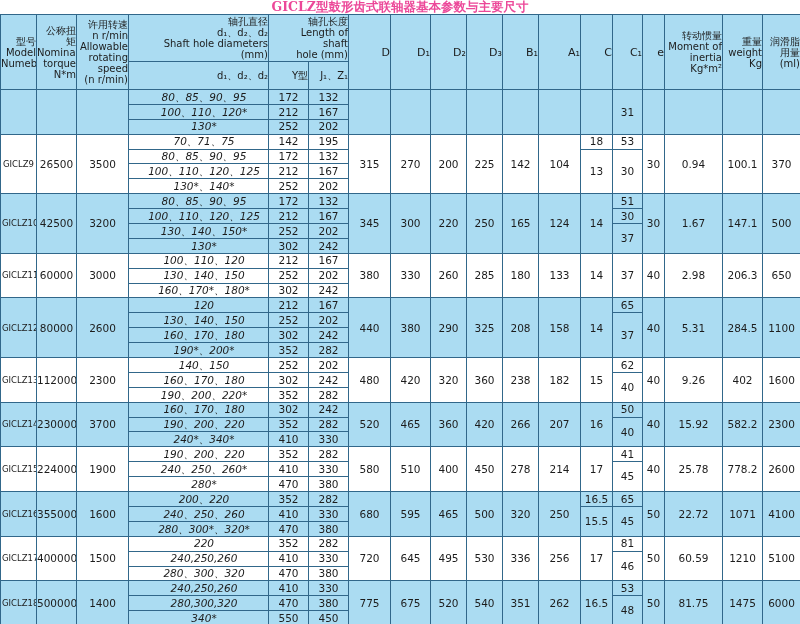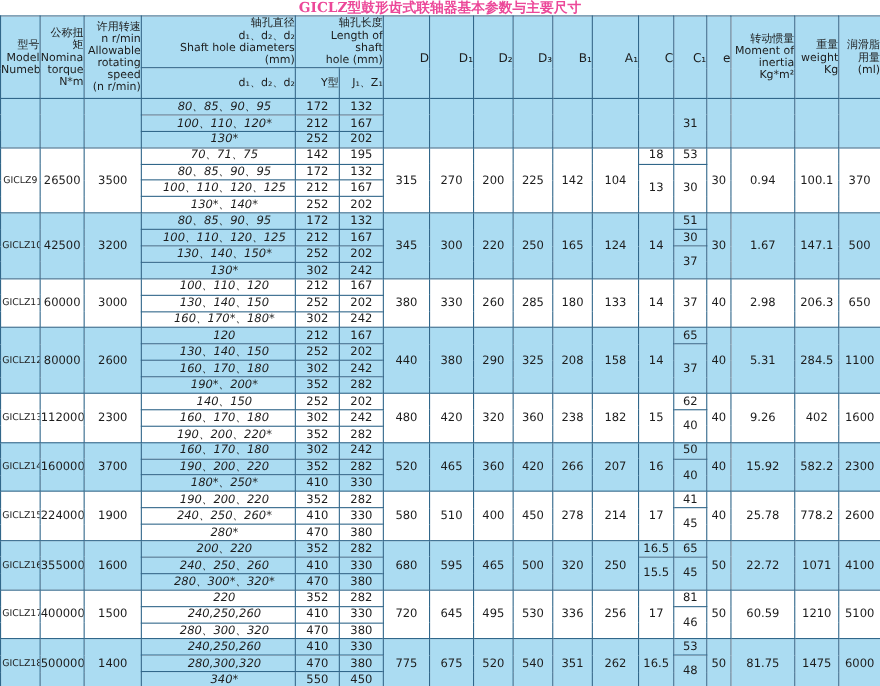--- a/index.html
+++ b/index.html
@@ -315,21 +315,21 @@
         <td>242</td>
         <td rowspan="2">40</td>
       </tr>
       <tr class="plain">
         <td class="dia">190、200、220*</td>
         <td>352</td>
         <td>282</td>
       </tr>
       <tr class="alt">
         <td rowspan="3" class="model">GICLZ14</td>
-        <td rowspan="3">160000</td>
+        <td rowspan="3">230000</td>
         <td rowspan="3">3700</td>
         <td class="dia">160、170、180</td>
         <td>302</td>
         <td>242</td>
         <td rowspan="3">520</td>
         <td rowspan="3">465</td>
         <td rowspan="3">360</td>
         <td rowspan="3">420</td>
         <td rowspan="3">266</td>
         <td rowspan="3">207</td>
@@ -340,21 +340,21 @@
         <td rowspan="3">582.2</td>
         <td rowspan="3">2300</td>
       </tr>
       <tr class="alt">
         <td class="dia">190、200、220</td>
         <td>352</td>
         <td>282</td>
         <td rowspan="2">40</td>
       </tr>
       <tr class="alt">
-        <td class="dia">180*、250*</td>
+        <td class="dia">240*、340*</td>
         <td>410</td>
         <td>330</td>
       </tr>
       <tr class="plain">
         <td rowspan="3" class="model">GICLZ15</td>
         <td rowspan="3">224000</td>
         <td rowspan="3">1900</td>
         <td class="dia">190、200、220</td>
         <td>352</td>
         <td>282</td>

